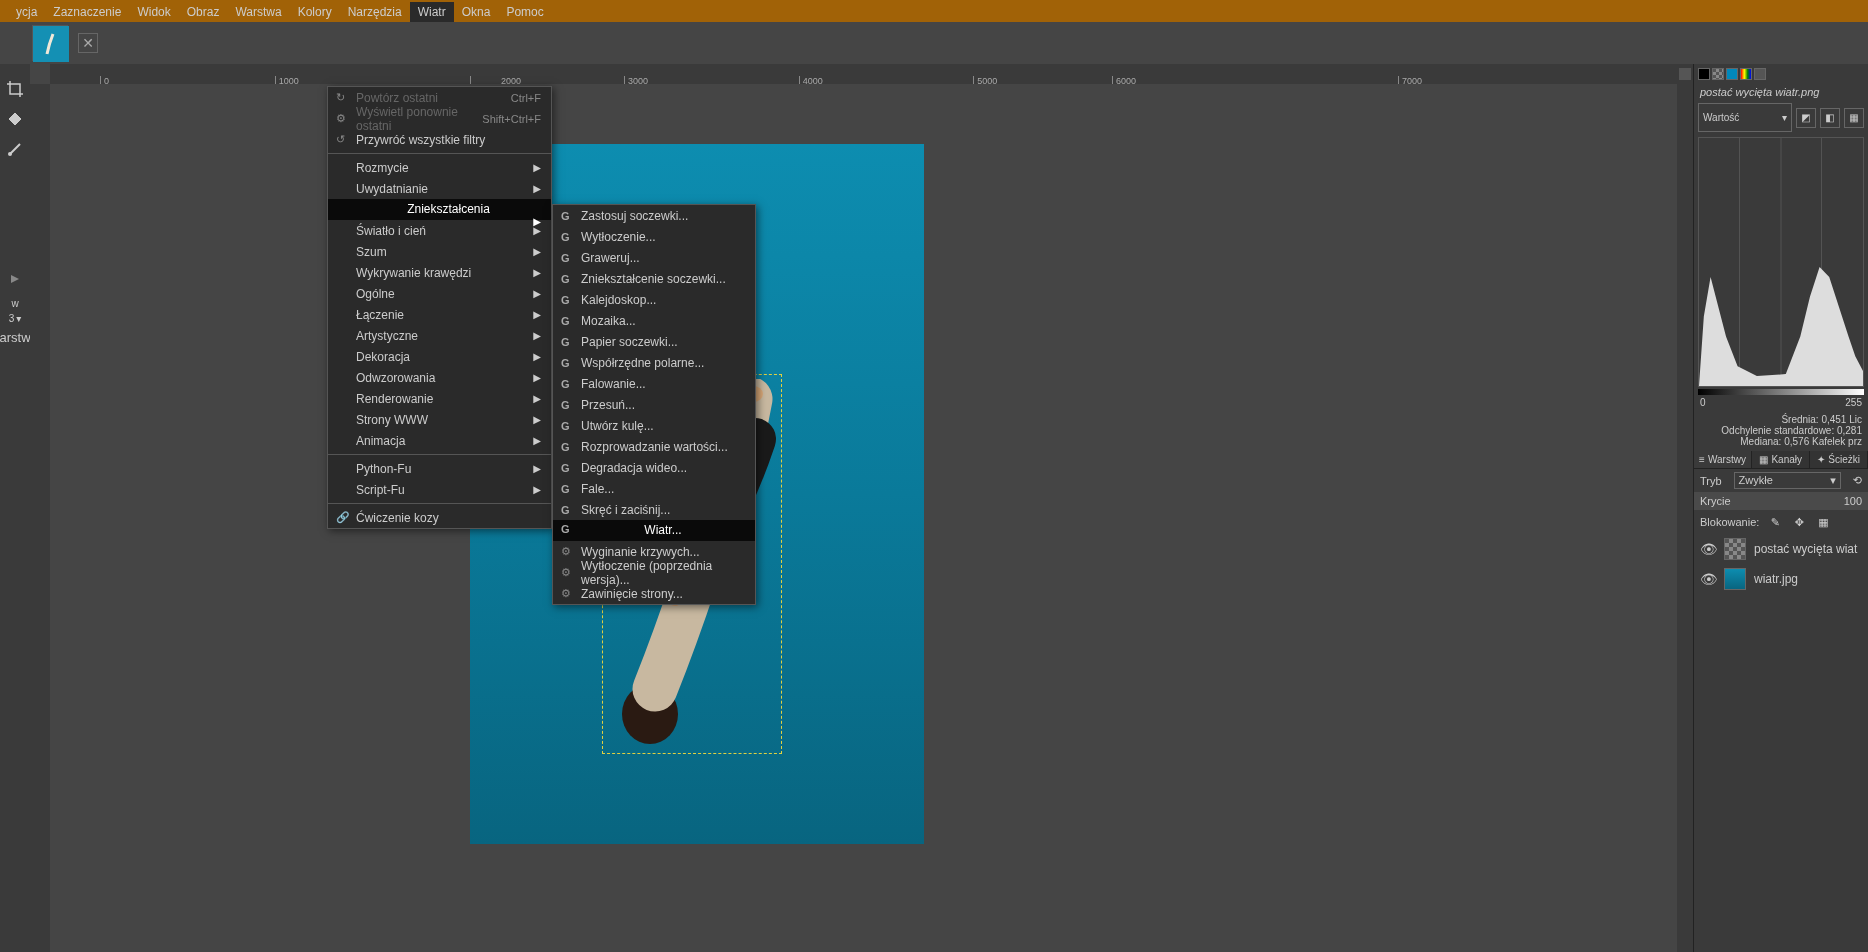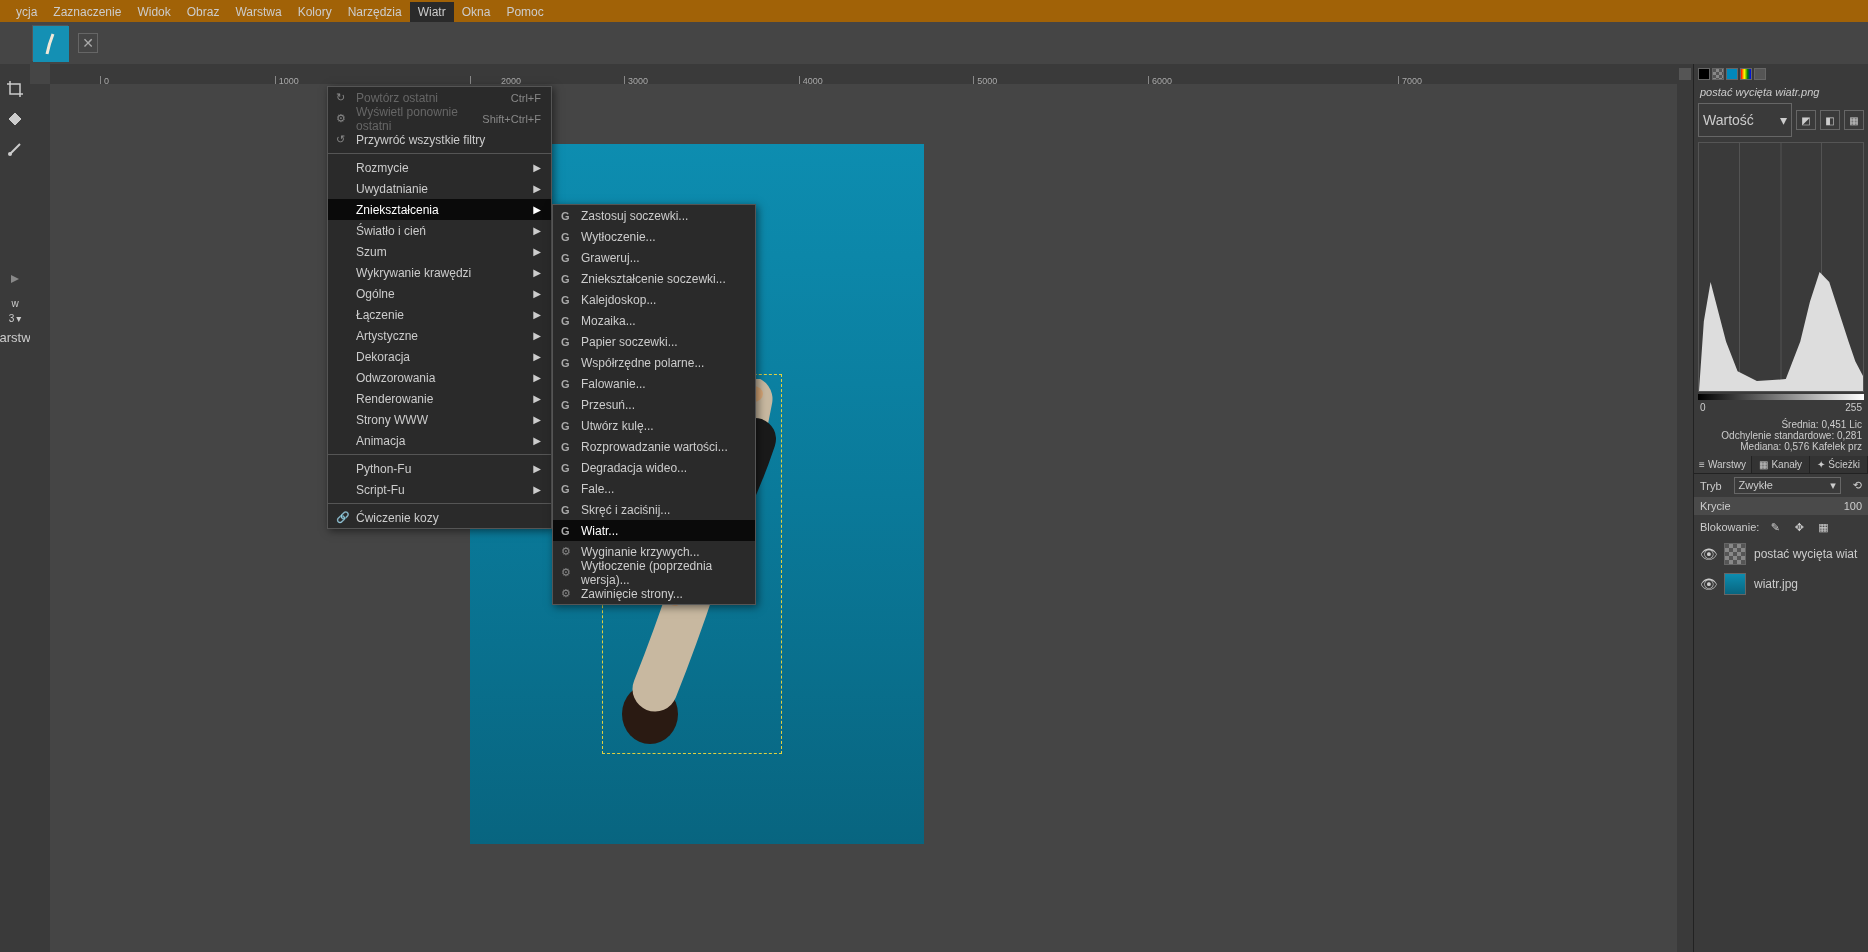--- a/index.html
+++ b/index.html
@@ -160,20 +160,21 @@
   height: 21px;
   position: relative;
   cursor: pointer;
 }
 .dropdown .item.disabled {
   color: #666;
 }
 .dropdown .item.highlighted {
   background: #0a0a0a;
   color: #fff;
+  flex-direction: column;
 }
 .dropdown .item .shortcut {
   margin-left: auto;
   color: #888;
   font-size: 11px;
 }
 .dropdown .item .arrow {
   margin-left: auto;
   font-size: 10px;
 }
@@ -222,21 +223,21 @@
   padding: 3px 4px;
   align-items: center;
   gap: 4px;
 }
 .histo-select {
   flex: 1;
   background: #3a3a3a;
   border: 1px solid #666;
   color: #ccc;
   padding: 8px 4px;
-  font-size: 14px;
+  font-size: 10px;
   display: flex;
   align-items: center;
   justify-content: space-between;
 }
 .histo-btn {
   width: 20px;
   height: 20px;
   border: 1px solid #666;
   display: flex;
   align-items: center;
@@ -419,21 +420,21 @@
   </div>
 
   <div class="canvas-area">
     <div class="ruler-h">
         <div class="tick" style="left: 50px;">0</div>
         <div class="tick" style="left: 224.667px;">1000</div>
         <div class="tick" style="left: 420px; padding-left: 30px;">2000</div>
         <div class="tick" style="left: 574px;">3000</div>
         <div class="tick" style="left: 748.667px;">4000</div>
         <div class="tick" style="left: 923.333px;">5000</div>
-        <div class="tick" style="left: 1098px;">6000</div>
+        <div class="tick" style="left: 1062px;">6000</div>
         <div class="tick" style="left: 1348px;">7000</div>
       </div>
     <div class="ruler-v"></div>
     <div class="canvas-inner">
       <div class="image"></div>
       <div class="figure">
         <svg width="175" height="370" viewBox="0 0 175 370">
           <ellipse cx="45" cy="335" rx="28" ry="30" fill="#2a1a12"></ellipse>
           <path d="M 50 310 Q 70 260 90 200 Q 110 140 130 80 Q 140 50 145 20" stroke="#c8b8a0" stroke-width="45" fill="none" stroke-linecap="round"></path>
           <path d="M 100 170 Q 130 120 150 60" stroke="#1a1a1a" stroke-width="42" fill="none" stroke-linecap="round"></path>

